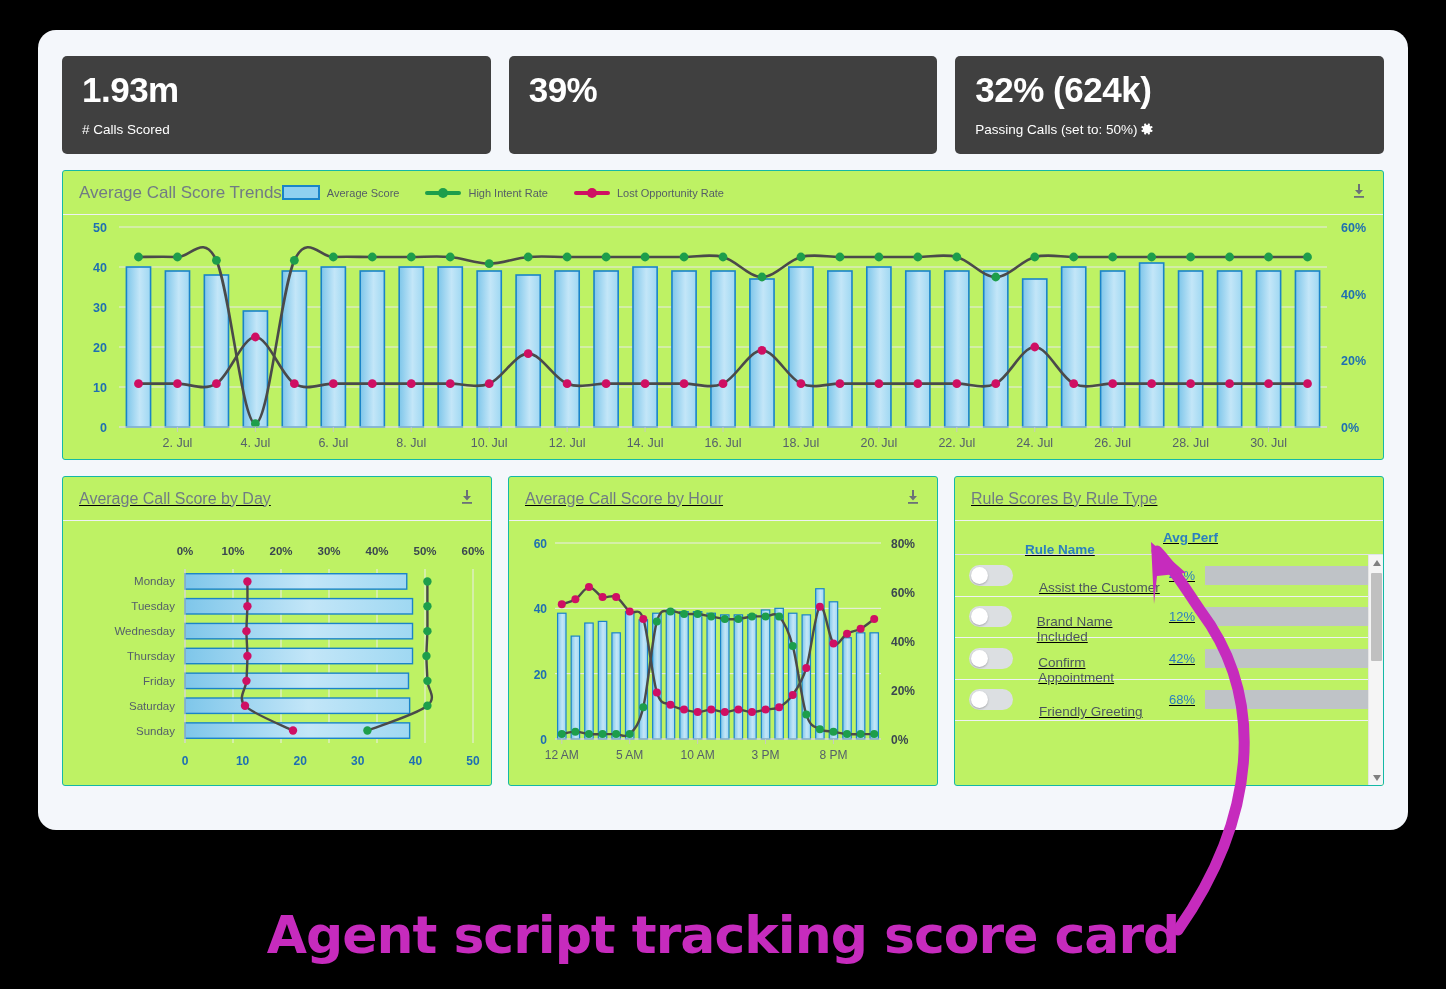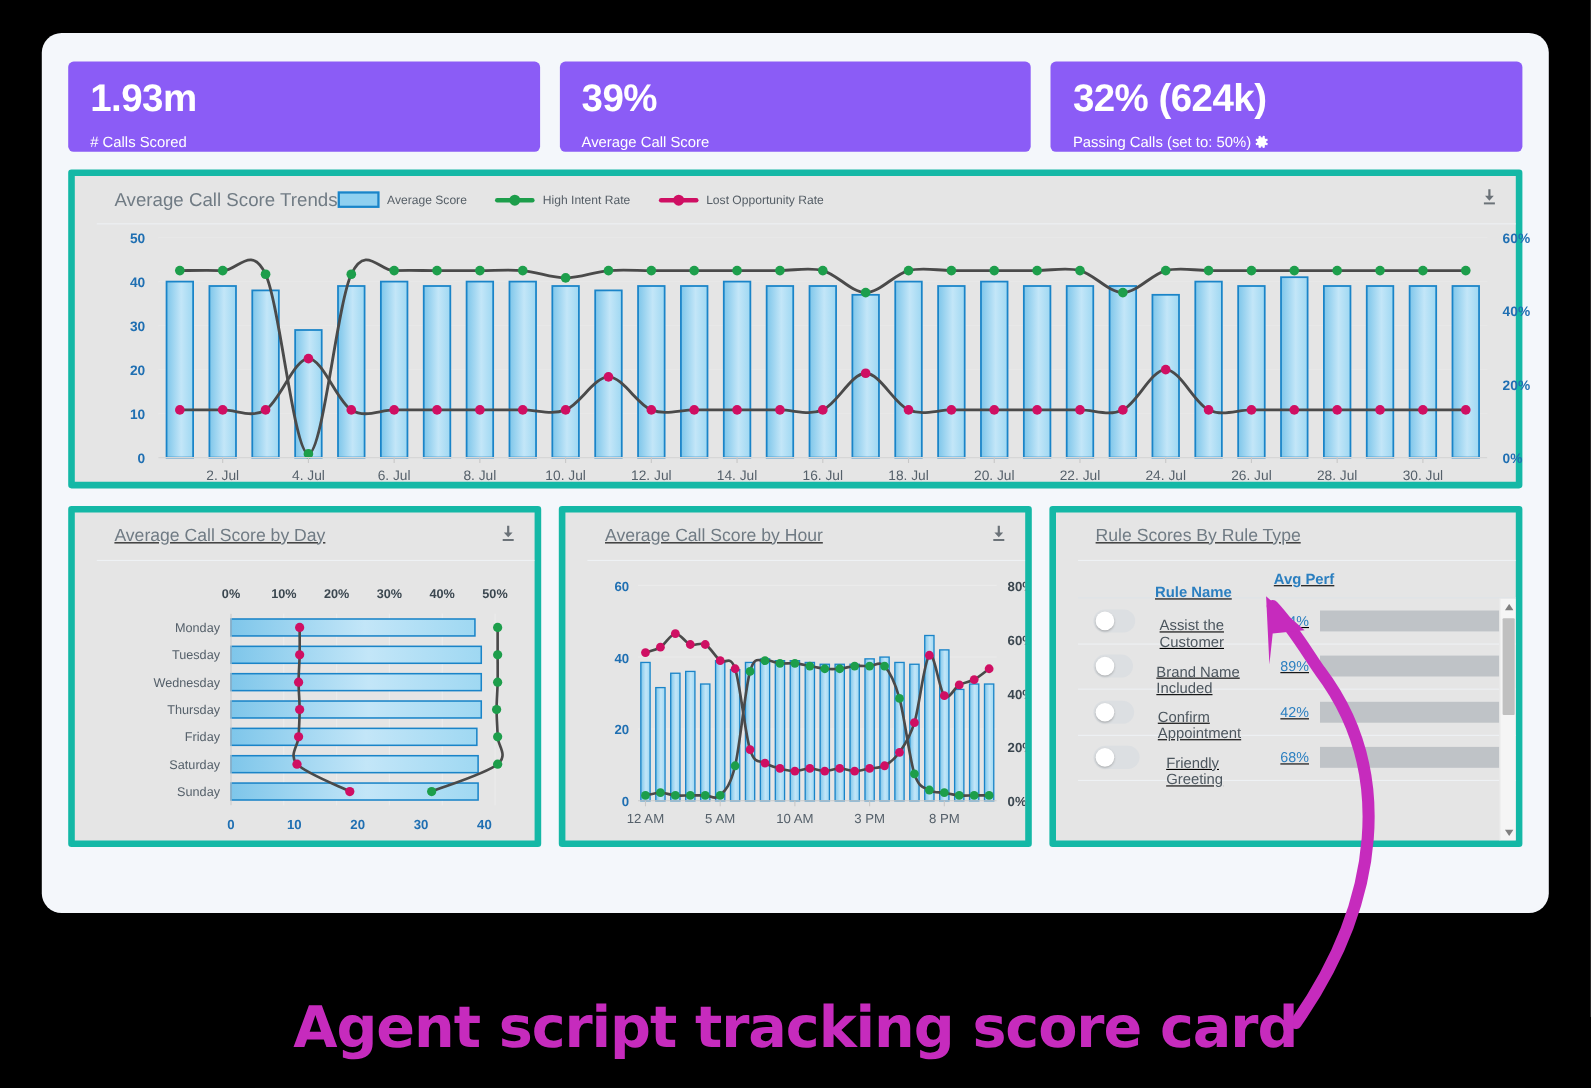--- a/index.html
+++ b/index.html
@@ -18,39 +18,38 @@
     width: 1370px; height: 800px;
     background: #f4f7fb;
     border-radius: 18px;
     padding: 26px 24px 0 24px;
   }
 
   
   .kpi-row { display: flex; gap: 18px; }
   .kpi {
     flex: 1 1 0;
-    background: #8b5cf6;
+    background: #404040;
     border-radius: 5px;
-    height: 82px;
+    height: 98px;
     padding: 12px 20px 0 20px;
     color: #ffffff;
   }
   .kpi-value {
     font-size: 35px; font-weight: bold; letter-spacing: -0.5px;
     line-height: 44px; white-space: nowrap;
   }
   .kpi-label { font-size: 13.5px; line-height: 20px; margin-top: 8px; white-space: nowrap; }
   .gear-icon { display: inline-block; vertical-align: -2px; margin-left: 3px; }
 
   
   .panel {
-    background: #e5e5e5;
-    border: 6px solid #14b8a6;
+    background: #bef264;
+    border: 1px solid #14b8a6;
     border-radius: 3px;
-    padding-left: 20px;
   }
   .panel-head {
     height: 44px; display: flex; align-items: center;
     padding: 0 14px 0 16px;
   }
   .panel-title { font-size: 17px; color: #707b84; white-space: nowrap; }
   .panel-title.sm { font-size: 16px; }
   .spacer { flex: 1 1 auto; }
 
   .trend-panel { margin-top: 16px; height: 290px; }
@@ -139,21 +138,20 @@
 
   <div class="app-card">
 
     <div class="kpi-row">
       <div class="kpi">
         <div class="kpi-value">1.93m</div>
         <div class="kpi-label"># Calls Scored</div>
       </div>
       <div class="kpi">
         <div class="kpi-value">39%</div>
-        <div class="kpi-label">Average Call Score</div>
       </div>
       <div class="kpi">
         <div class="kpi-value">32% (624k)</div>
         <div class="kpi-label">
           <span>Passing Calls (set to: 50%)</span><span class="gear-icon"><svg width="14" height="14" viewBox="0 0 16 16">
                 <path fill="#ffffff" d="M8 5.2a2.8 2.8 0 1 0 0 5.6 2.8 2.8 0 0 0 0-5.6zm0 4.1a1.3 1.3 0 1 1 0-2.6 1.3 1.3 0 0 1 0 2.6z"></path>
                 <path fill="#ffffff" d="M14 9.1l-1.3-.3a4.9 4.9 0 0 0 0-1.6L14 6.9a.4.4 0 0 0 .3-.5l-.4-1.5a.4.4 0 0 0-.5-.3l-1.3.4a5 5 0 0 0-1.1-1.1l.4-1.3a.4.4 0 0 0-.3-.5L9.6 1.7a.4.4 0 0 0-.5.3L8.8 3.3a4.9 4.9 0 0 0-1.6 0L6.9 2a.4.4 0 0 0-.5-.3L4.9 2.1a.4.4 0 0 0-.3.5l.4 1.3a5 5 0 0 0-1.1 1.1l-1.3-.4a.4.4 0 0 0-.5.3l-.4 1.5a.4.4 0 0 0 .3.5l1.3.3a4.9 4.9 0 0 0 0 1.6L2 9.1a.4.4 0 0 0-.3.5l.4 1.5a.4.4 0 0 0 .5.3l1.3-.4a5 5 0 0 0 1.1 1.1l-.4 1.3a.4.4 0 0 0 .3.5l1.5.4a.4.4 0 0 0 .5-.3l.3-1.3a4.9 4.9 0 0 0 1.6 0l.3 1.3a.4.4 0 0 0 .5.3l1.5-.4a.4.4 0 0 0 .3-.5l-.4-1.3a5 5 0 0 0 1.1-1.1l1.3.4a.4.4 0 0 0 .5-.3l.4-1.5a.4.4 0 0 0-.3-.5z"></path>
               </svg></span>
         </div>
       </div>
@@ -560,21 +558,21 @@
                   <span class="perf-bar"><span class="perf-fill" style="width: 44%;"></span></span>
                 </div>
               </div>
               <div class="rule-row">
                 <div class="toggle">
                   <div class="toggle-knob"></div>
                 </div>
                 <div style="width:26px"></div>
                 <div class="rule-name col-name">Brand Name Included</div>
                 <div class="perf-cell">
-                  <span class="perf-pct">89%</span>
+                  <span class="perf-pct">12%</span>
                   <span class="perf-bar"><span class="perf-fill" style="width: 89%;"></span></span>
                 </div>
               </div>
               <div class="rule-row">
                 <div class="toggle">
                   <div class="toggle-knob"></div>
                 </div>
                 <div style="width:26px"></div>
                 <div class="rule-name col-name">Confirm Appointment</div>
                 <div class="perf-cell">

